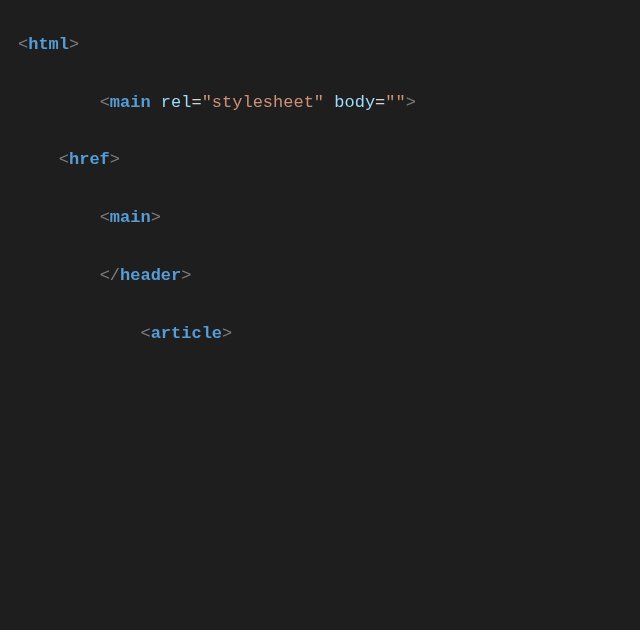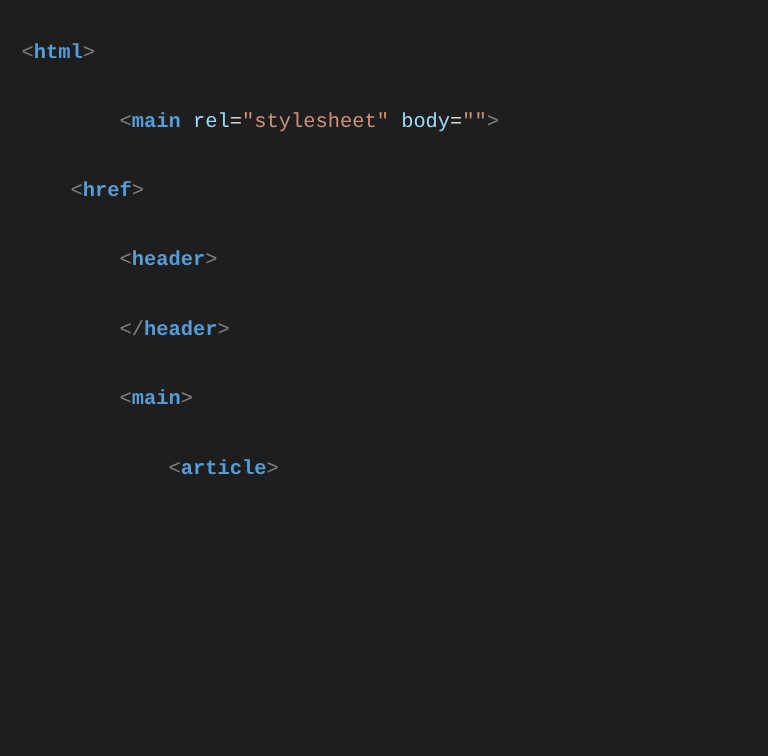--- a/index.html
+++ b/index.html
@@ -29,23 +29,22 @@
     .equals { color: #d4d4d4; }
     .line { display: block; }
   </style>
 </head>
 <body>
 
 <div class="code-editor">
 <span class="line"><span class="bracket">&lt;</span><span class="tag-name">html</span><span class="bracket">&gt;</span></span>
 <span class="line">        <span class="bracket">&lt;</span><span class="tag-name">main</span> <span class="attr-name">rel</span><span class="equals">=</span><span class="attr-value">"stylesheet"</span> <span class="attr-name">body</span><span class="equals">=</span><span class="attr-value">""</span><span class="bracket">&gt;</span></span>
 <span class="line">    <span class="bracket">&lt;</span><span class="tag-name">href</span><span class="bracket">&gt;</span></span>
-<span class="line">        <span class="bracket">&lt;</span><span class="tag-name">header</span><span class="bracket">&gt;</span></span>
+<span class="line">        <span class="bracket">&lt;</span><span class="tag-name">main</span><span class="bracket">&gt;</span></span>
 <span class="line">        <span class="bracket">&lt;/</span><span class="tag-name">header</span><span class="bracket">&gt;</span></span>
-<span class="line">        <span class="bracket">&lt;</span><span class="tag-name">main</span><span class="bracket">&gt;</span></span>
 <span class="line">            <span class="bracket">&lt;</span><span class="tag-name">article</span><span class="bracket">&gt;</span></span>
 
 
 
 
 
 
 
 
 

